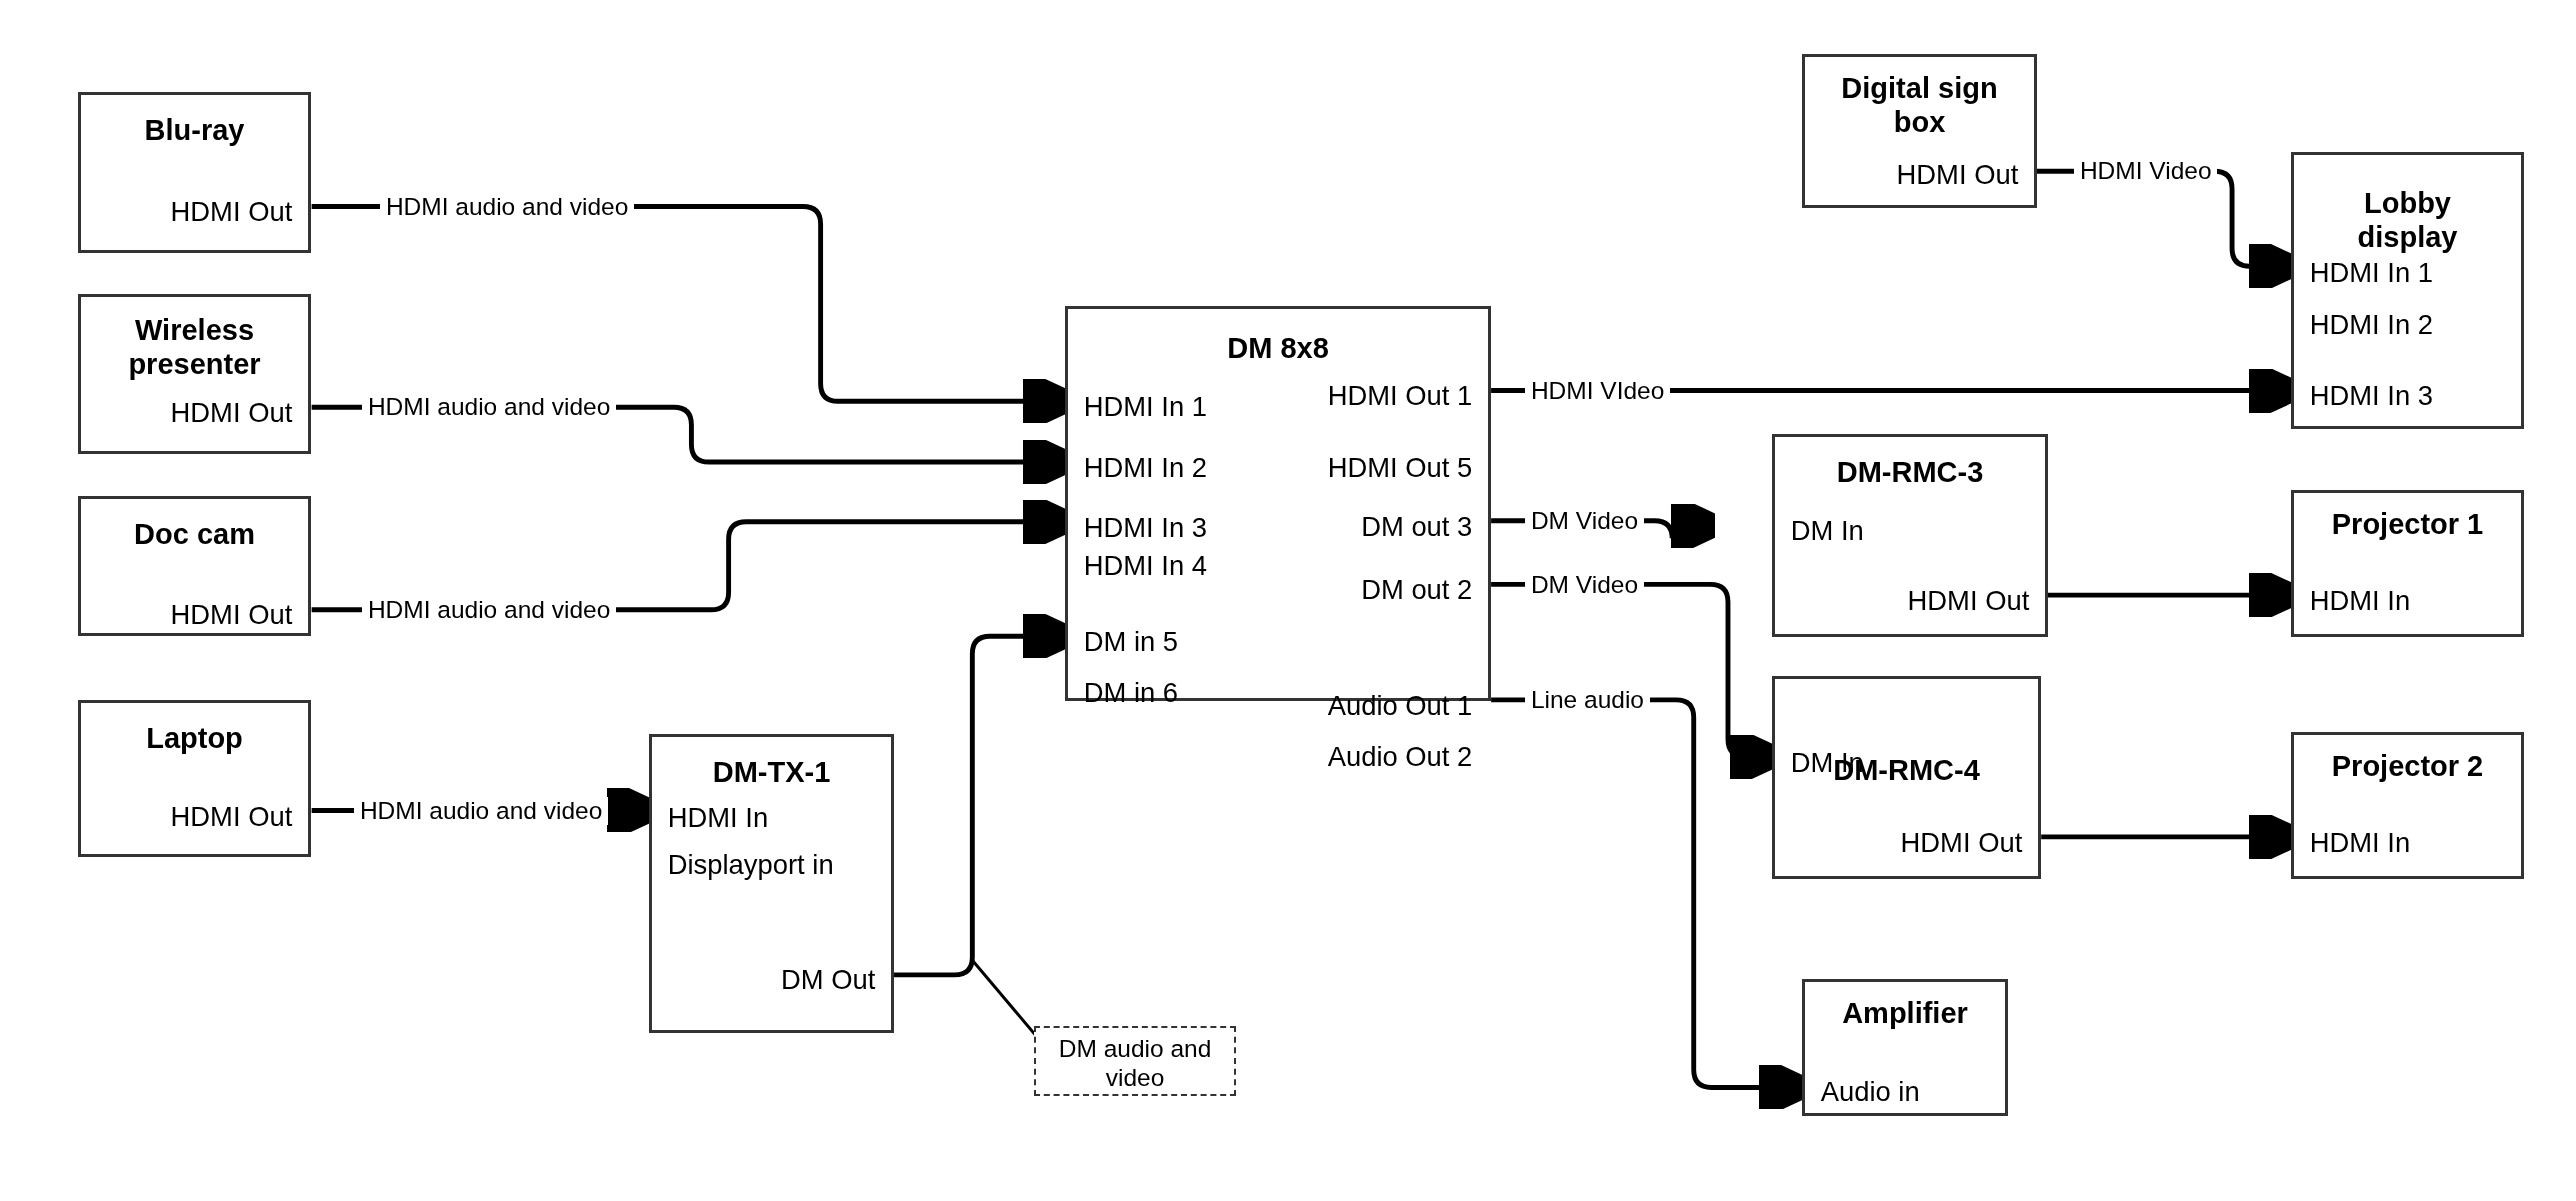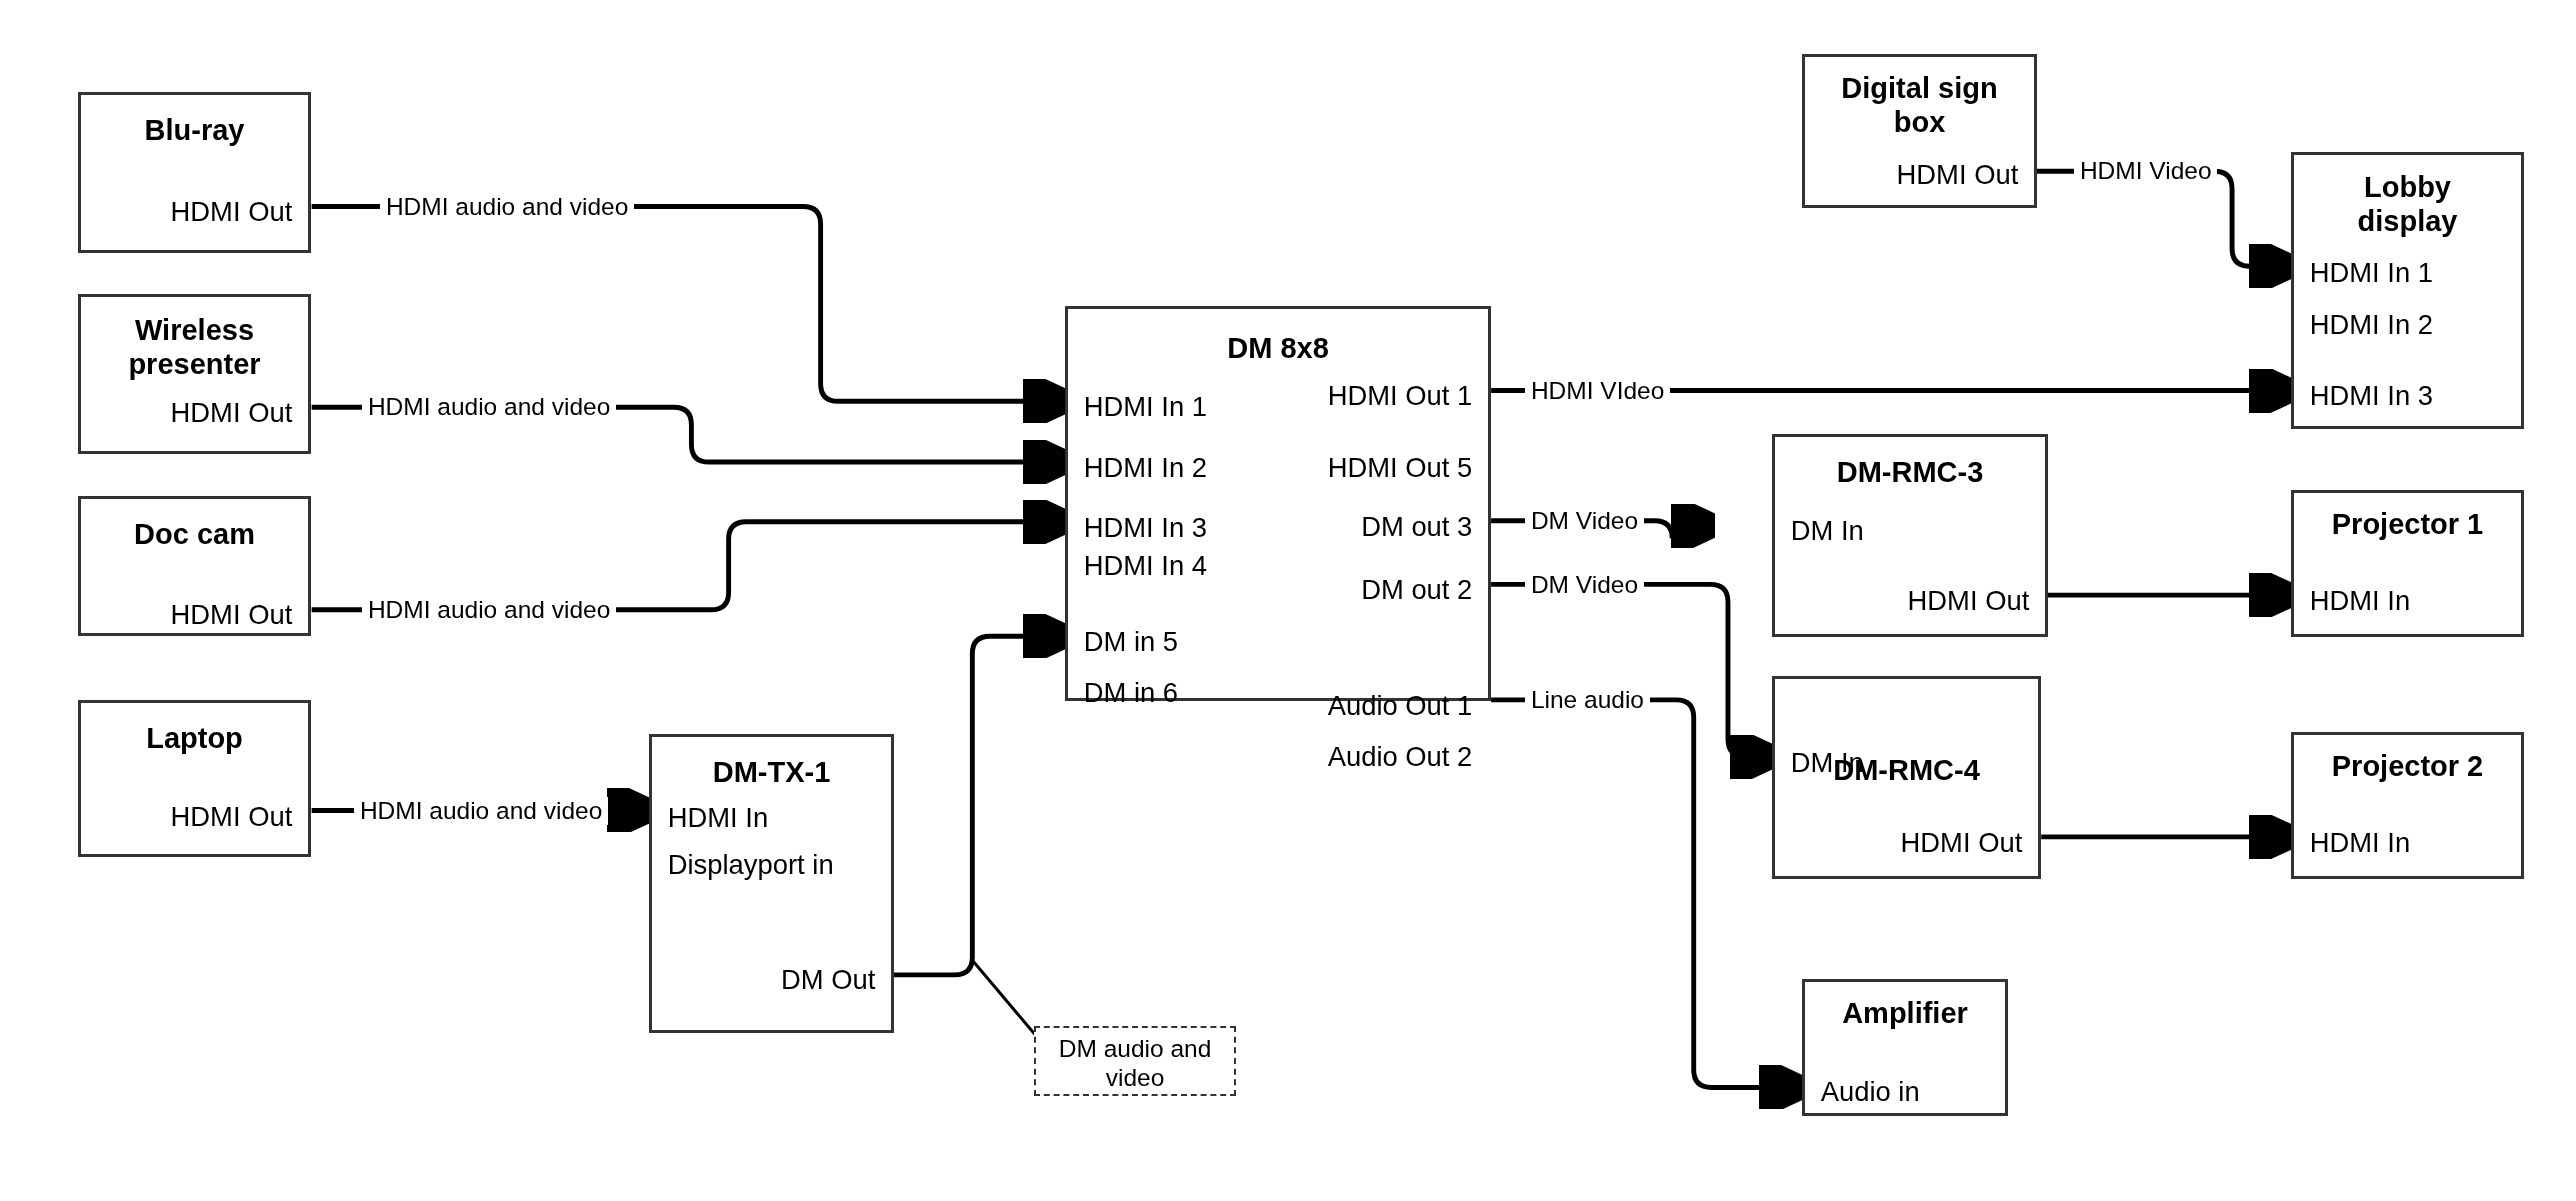--- a/index.html
+++ b/index.html
@@ -167,21 +167,21 @@
     <div class="port right" style="top:432px;">Audio Out 2</div>
   </div>
 
   <div class="box" style="left:1802px; top:54px; width:235px; height:154px;">
     <div class="box-title" style="top:13.7px;">Digital sign
 box</div>
     <div class="port right" style="top:102px;">HDMI Out</div>
   </div>
 
   <div class="box" style="left:2291px; top:152px; width:233px; height:277px;">
-    <div class="box-title" style="top:15px;">Lobby
+    <div class="box-title" style="top:31px;">Lobby
 display</div>
     <div class="port left" style="top:102px;">HDMI In 1</div>
     <div class="port left" style="top:154px;">HDMI In 2</div>
     <div class="port left" style="top:225px;">HDMI In 3</div>
   </div>
 
   <div class="box" style="left:1772px; top:434px; width:276px; height:203px;">
     <div class="box-title" style="top:17.6px;">DM-RMC-3</div>
     <div class="port left" style="top:78px;">DM In</div>
     <div class="port right" style="top:148px;">HDMI Out</div>

